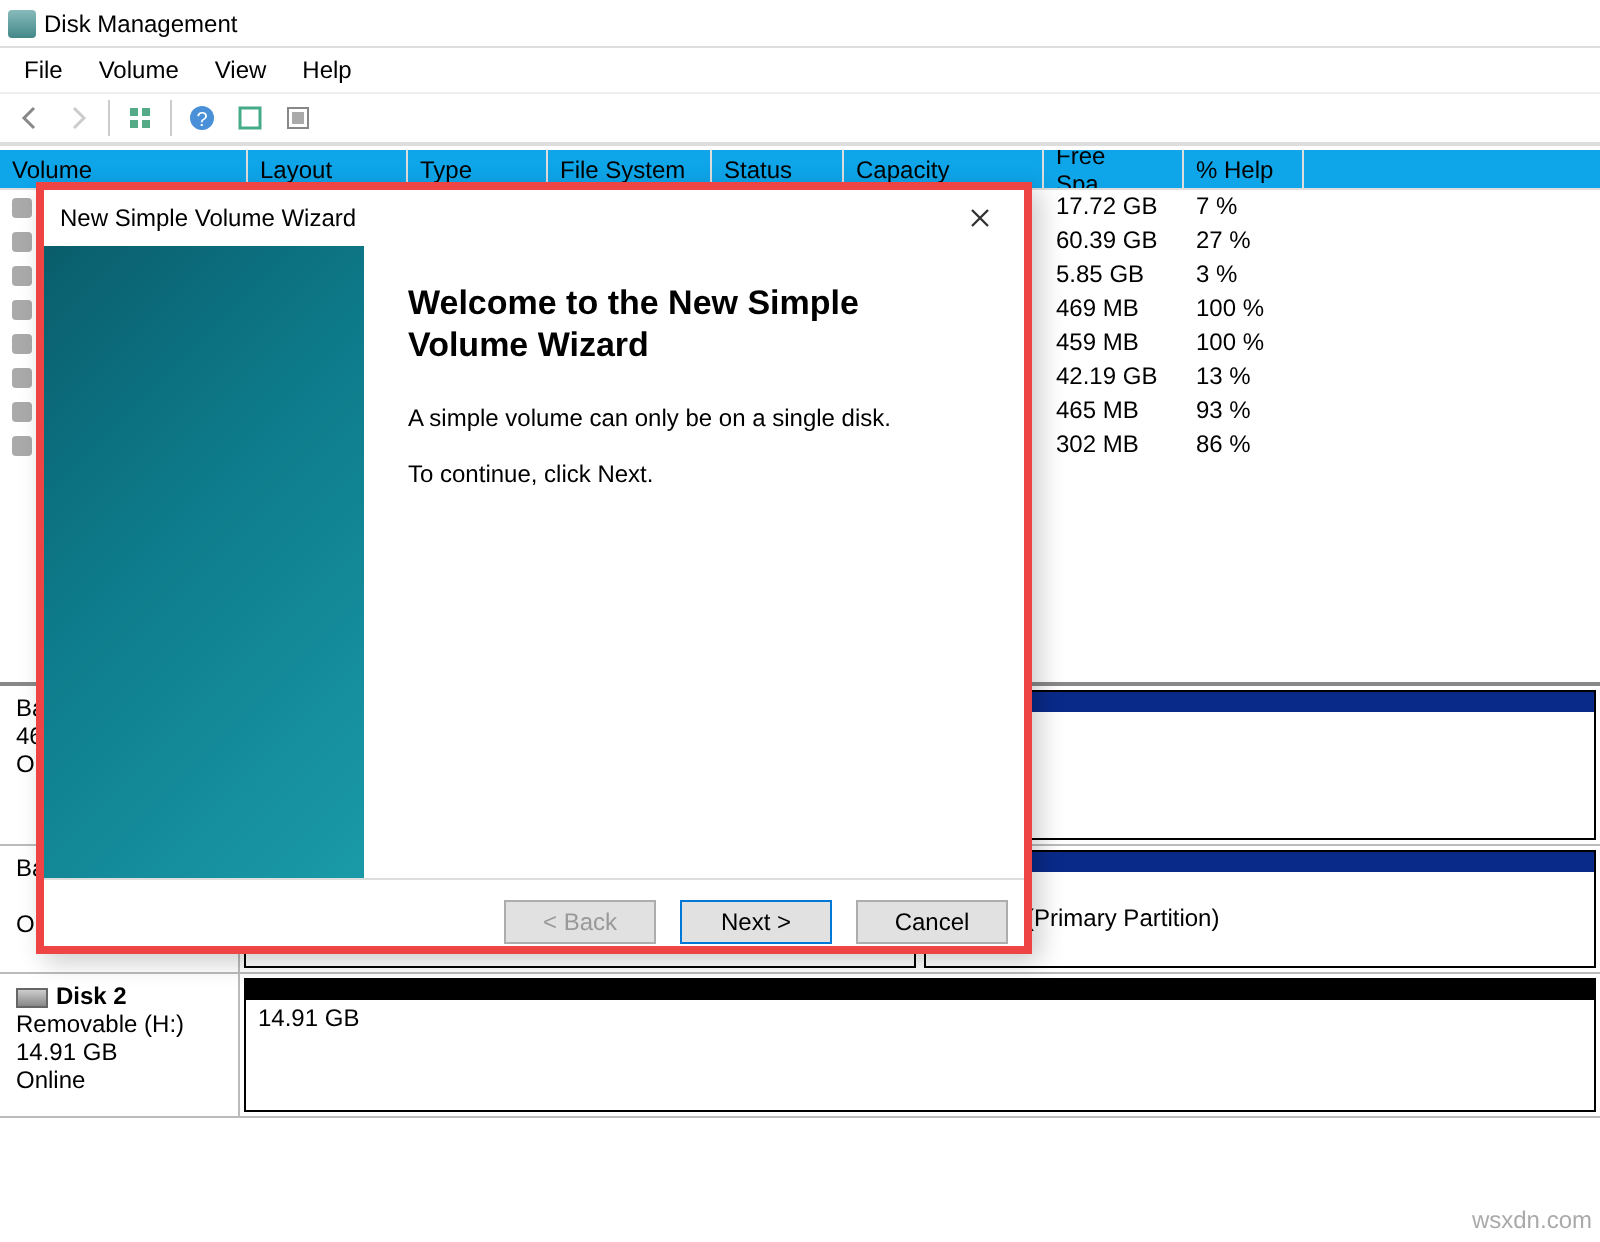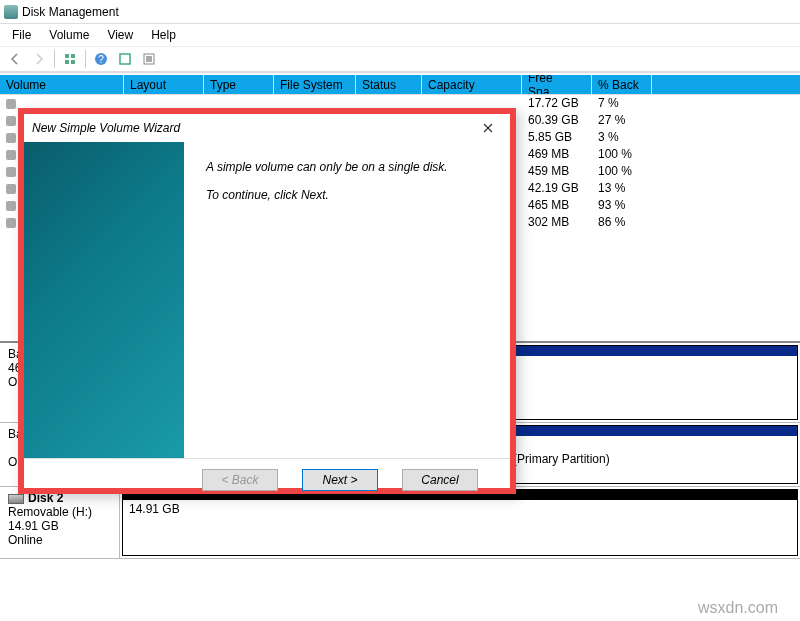--- a/index.html
+++ b/index.html
@@ -39,33 +39,33 @@
     .disk-row { display: flex; border-bottom: 1px solid #bbb; background:#fff; }
     .disk-info { width: 120px; padding: 4px 8px; font-size: 12px; border-right: 1px solid #bbb; }
     .disk-info b { font-size: 12px; }
     .disk-vols { flex: 1; display: flex; }
     .vol-box { border: 1px solid #000; margin: 2px; padding: 2px 6px; font-size: 12px; position: relative; }
     .vol-bar { height: 10px; margin: -2px -6px 2px -6px; }
     .bar-blue { background: #0a2a8a; }
     .bar-black { background: #000; }
     .disk-icon{display:inline-block;width:16px;height:10px;background:linear-gradient(#ccc,#888);border:1px solid #666;vertical-align:middle;margin-right:4px;}
     
-    .wizard { position: absolute; left: 18px; top: 108px; width: 498px; height: 386px; background: #fff; border: 6px solid #ef4444; box-shadow: 4px 4px 12px rgba(0,0,0,0.2); font-style: italic; }
+    .wizard { position: absolute; left: 18px; top: 91px; width: 498px; height: 386px; background: #fff; border: 4px solid #ef4444; box-shadow: 4px 4px 12px rgba(0,0,0,0.2); }
     .wz-title { height: 28px; display: flex; align-items: center; padding: 0 8px; font-size: 12px; }
     .wz-close { margin-left: auto; width: 28px; height: 22px; display: flex; align-items: center; justify-content: center; font-size: 14px; cursor: default; }
     .wz-body { display: flex; height: 316px; }
     .wz-side { width: 160px; background: linear-gradient(135deg, #0a5d6b 0%, #0d7a8a 40%, #1a9aa8 100%); }
     .wz-content { flex: 1; padding: 18px 22px; }
     .wz-h { font-size: 17px; font-weight: 600; color: #000; line-height: 1.25; margin-bottom: 18px; }
     .wz-p { font-size: 12px; margin-bottom: 14px; }
-    .wz-buttons { height: 42px; border-top: 1px solid #ddd; display: flex; align-items: center; justify-content: flex-end; gap: 24px; padding-right: 32px; }
+    .wz-buttons { height: 42px; border-top: 1px solid #ddd; display: flex; align-items: center; justify-content: flex-end; gap: 12px; padding-right: 8px; }
     .wz-btn { min-width: 76px; height: 22px; border: 1px solid #adadad; background: #e1e1e1; font-size: 12px; display:flex;align-items:center;justify-content:center; }
     .wz-btn.primary { border: 1px solid #0078d7; }
     .wz-btn.disabled { color: #999; }
-    .watermark{position:absolute;bottom:4px;right:22px;font-size:16px;color:#aaa;}
+    .watermark{position:absolute;bottom:4px;right:4px;font-size:12px;color:#aaa;}
   </style>
 </head>
 <body>
 
 <div class="titlebar">
   <span class="title-icon"></span>
   <span>Disk Management</span>
 </div>
 
 <div class="menubar">
@@ -118,21 +118,21 @@
 
 <div class="table-area">
   <div class="table-header">
     <div class="th volume">Volume</div>
     <div class="th layout">Layout</div>
     <div class="th type">Type</div>
     <div class="th filesystem">File System</div>
     <div class="th status">Status</div>
     <div class="th capacity">Capacity</div>
     <div class="th freespace">Free Spa...</div>
-    <div class="th pctfree">% Back</div>
+    <div class="th pctfree">% Help</div>
   </div>
   <div class="table-body">
     <div class="table-row">
         <div class="td volume">
           <span class="row-icon"></span>
         </div>
         <div class="td layout"></div>
         <div class="td type"></div>
         <div class="td filesystem"></div>
         <div class="td status"></div>
@@ -285,20 +285,21 @@
     <span>New Simple Volume Wizard</span>
     <div class="wz-close">
       <svg width="10" height="10">
           <path d="M1 1 L9 9 M9 1 L1 9" stroke="#333" stroke-width="1.2"></path>
         </svg>
     </div>
   </div>
   <div class="wz-body">
     <div class="wz-side"></div>
     <div class="wz-content">
+      <div class="wz-h">Welcome to the New Simple Volume Wizard</div>
       <div class="wz-p">A simple volume can only be on a single disk.</div>
       <div class="wz-p">To continue, click Next.</div>
     </div>
   </div>
   <div class="wz-buttons">
     <div class="wz-btn disabled">&lt; Back</div>
     <div class="wz-btn primary">Next &gt;</div>
     <div class="wz-btn">Cancel</div>
   </div>
 </div>

